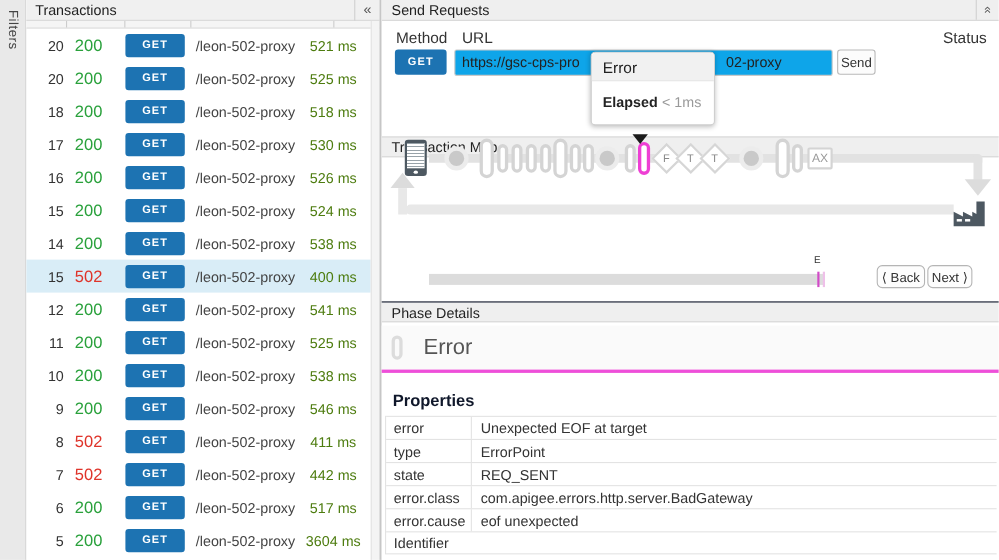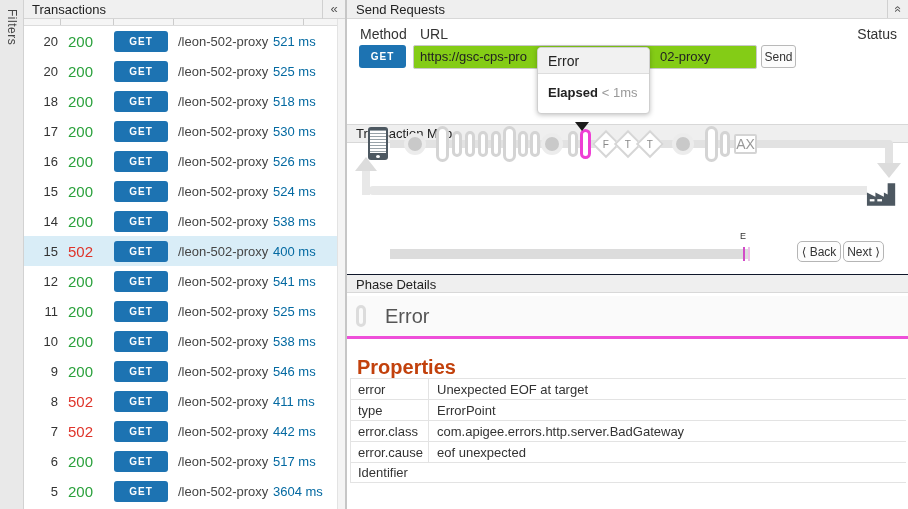--- a/index.html
+++ b/index.html
@@ -20,41 +20,41 @@
   .tx-rows { position:absolute; top:26px; left:0; width:313px; }
   .tx-row { display:flex; align-items:center; height:30px; cursor:pointer; }
   .tx-row.selected { background:#d9edf7; }
   .c-num { flex:0 0 34px; text-align:right; font-size:13px; color:#333; }
   .c-code { flex:0 0 38px; margin-left:10px; font-size:15px; }
   .c-code.ok { color:#2aa13c; }
   .c-code.err { color:#df342a; }
   .c-method { flex:0 0 54px; margin-left:8px; }
   .get-badge { display:block; width:54px; height:21px; line-height:21px; background:#1d73b2; border-radius:3px; color:#fff; font-size:10px; font-weight:bold; letter-spacing:1px; text-align:center; }
   .c-path { flex:1; margin-left:10px; font-size:13px; color:#444; white-space:nowrap; }
-  .c-time { flex:0 0 64px; text-align:left; font-size:13px; color:#0369a1; padding-right:4px; }
+  .c-time { flex:0 0 64px; text-align:center; font-size:13px; color:#4d7c0f; padding-right:4px; }
   .lp-scroll { position:absolute; right:0; top:19px; bottom:0; width:8px; background:#f4f4f4; border-left:1px solid #e3e3e3; }
 
   .divider-v { position:absolute; left:345px; top:0; width:2px; height:509px; background:#c6c6c6; }
 
   
   .right-panel { position:absolute; left:347px; top:0; width:561px; height:509px; background:#fff; }
   .rp-header { position:absolute; left:0; right:0; height:19px; background:#efefef; border-bottom:1px solid #d8d8d8; display:flex; align-items:center; font-size:13px; color:#222; }
   .rp-header .t { padding-left:9px; flex:1; }
   .rp-collapse { border-left:1px solid #d0d0d0; width:21px; height:18px; display:flex; align-items:center; justify-content:center; color:#555; cursor:pointer; }
   .rp-collapse span { display:inline-block; transform:rotate(90deg); font-size:12px; }
   .hdr-send { top:0; }
   .hdr-map { top:92px; border-top:1px solid #d8d8d8;margin-top:32px; }
   .hdr-phase { top:274px; border-top:1px solid #0f172a;align-items:flex-end; }
 
   
   .sr-form { position:absolute; top:19px; left:0; right:0; height:73px; }
   .lbl { position:absolute; top:7px; font-size:14px; color:#333; }
   .lbl-method { left:13px; } .lbl-url { left:73px; } .lbl-status { right:11px; }
   .get-btn { position:absolute; left:12px; top:26px; width:47px; height:23px; background:#1d73b2; border:none; border-radius:3px; color:#fff; font-size:10px; font-weight:bold; letter-spacing:1px; cursor:pointer; font-family:inherit; }
-  .url-input { position:absolute; left:66px; top:26px; width:344px; height:24px; border:1px solid #c9c9c9; border-radius:2px; background:#84cc16; font-size:13px; line-height:22px; color:#222; cursor:text; }
+  .url-input { position:absolute; left:66px; top:26px; width:344px; height:24px; border:1px solid #c9c9c9; border-radius:2px; background:#0ea5e9; font-size:13px; line-height:22px; color:#222; cursor:text; }
   .url-input .s1 { position:absolute; left:6px; white-space:nowrap; }
   .url-input .s2 { position:absolute; left:246px; white-space:nowrap; }
   .send-btn { position:absolute; left:414px; top:26px; width:35px; height:23px; border:1px solid #b9b9b9; border-radius:3px; background:#fcfcfc; font-size:12px; color:#333; cursor:pointer; font-family:inherit; }
 
   
   .map-area { position:absolute; top:111px; left:0; right:0; height:126px; }
   .m-line { position:absolute; background:#e2e2e2; }
   .main-line { left:43px; top:29px; width:503px; height:8px; border-radius:0 4px 0 0; }
   .corner-r { left:538px; top:31px; width:8px; height:22px; }
   .arrow-down { position:absolute; left:530px; top:52px; width:0; height:0; border-left:12px solid transparent; border-right:12px solid transparent; border-top:15px solid #dcdcdc; }
@@ -63,42 +63,42 @@
   .arrow-up { position:absolute; left:8px; top:46px; width:0; height:0; border-left:11px solid transparent; border-right:11px solid transparent; border-bottom:14px solid #dcdcdc; }
 
   .halo { position:absolute; top:22px; width:22px; height:22px; border-radius:50%; background:#ececec; display:flex; align-items:center; justify-content:center; }
   .halo i { width:14px; height:14px; border-radius:50%; background:#c9c9c9; }
   .pill { position:absolute; background:#fff; border:3px solid #d4d4d4; border-radius:8px; }
   .pill-t { width:13px; height:36px; top:15px; }
   .pill-s { width:10px; height:26px; top:20px; }
   .pill-err { width:11px; height:30px; top:18px; border-color:#ee3fd4; }
   .diamond { position:absolute; top:23px; width:20px; height:20px; background:#fff; border:2px solid #d6d6d6; transform:rotate(45deg); display:flex; align-items:center; justify-content:center; }
   .diamond span { transform:rotate(-45deg); font-size:10px; color:#888; }
-  .ax-box { position:absolute; left:387px; top:23px; width:23px; height:20px; background:#fff; border:2px solid #d4d4d4; border-radius:2px; font-size:14px; color:#999; text-align:center; line-height:16px; }
+  .ax-box { position:absolute; left:387px; top:23px; width:23px; height:20px; background:#fff; border:2px solid #d4d4d4; border-radius:2px; font-size:11px; color:#999; text-align:center; line-height:16px; }
 
   .phone { position:absolute; left:21px; top:16px; width:20px; height:33px; background:#4d5861; border-radius:3px; padding:3px 2px 7px; }
   .phone .screen { width:100%; height:100%; background:#fff; background-image:repeating-linear-gradient(#98a2a8 0 1px, transparent 1px 3px); }
   .phone .hbtn { position:absolute; bottom:2px; left:50%; margin-left:-2px; width:4px; height:3px; background:#fff; border-radius:50%; }
   .factory { position:absolute; left:519px; top:69px; }
 
   
   .gauge-bar { position:absolute; top:249px; left:43px; width:360px; height:10px; background:#dcdcdc; cursor:pointer; }
   .g-tick1 { position:absolute; top:247px; left:396px; width:2px; height:14px; background:#d24bc8; }
   .g-tick2 { position:absolute; top:247px; left:401px; width:2px; height:14px; background:#efc0e9; }
   .g-label { position:absolute; top:231px; left:393px; font-size:9px; color:#333; }
   .nav-btn { position:absolute; top:241px; height:21px; border:1px solid #b5b5b5; border-radius:5px; background:#fdfdfd; font-size:12px; color:#333; cursor:pointer; font-family:inherit; }
   .back-btn { left:450px; width:44px; }
   .next-btn { left:496px; width:41px; }
 
   
   .phase-bar { position:absolute; top:296px; left:0; right:0; height:40px; background:#fafafa; }
   .phase-pill { position:absolute; left:9px; top:9px; width:10px; height:22px; background:#fafafa; border:3px solid #dcdcdc; border-radius:6px; }
   .phase-name { position:absolute; left:38px; top:0; line-height:40px; font-size:20px; color:#555; }
   .phase-underline { position:absolute; top:336px; left:0; right:0; height:3px; background:#ee4fd9; }
-  .props-title { position:absolute; top:356px; left:10px; font-size:20px; font-weight:bold; color:#c2410c; }
+  .props-title { position:absolute; top:356px; left:10px; font-size:15px; font-weight:bold; color:#0f172a; }
   .props-table { position:absolute; top:378px; left:3px; right:2px; border-left:1px solid #e3e3e3; }
   .prop-row { display:flex; align-items:stretch; height:21px; border-top:1px solid #e3e3e3; font-size:13px; }
   .prop-row:last-child { border-bottom:1px solid #e3e3e3; }
   .pk { flex:0 0 77px; padding-left:7px; display:flex; align-items:center; color:#333; }
   .pv { flex:1; padding-left:8px; border-left:1px solid #e3e3e3; display:flex; align-items:center; color:#333; white-space:nowrap; overflow:hidden; }
 
   
   .tooltip { position:absolute; left:537px; top:47px; width:113px; background:#fff; border:1px solid #cfcfcf; border-radius:4px; box-shadow:0 1px 5px rgba(0,0,0,.25); z-index:50; }
   .tt-head { background:#f1f1f1; border-bottom:1px solid #ddd; border-radius:4px 4px 0 0; padding:5px 10px 4px; font-size:14px; color:#222; }
   .tt-body { padding:11px 10px 13px; font-size:13px; color:#222; }
@@ -388,20 +388,24 @@
   <div class="prop-row">
     <span class="pk">error</span>
     <span class="pv">Unexpected EOF at target</span>
   </div>
 
   <div class="prop-row">
     <span class="pk">type</span>
     <span class="pv">ErrorPoint</span>
   </div>
 
+  <div class="prop-row">
+    <span class="pk">state</span>
+    <span class="pv">REQ_SENT</span>
+  </div>
 
   <div class="prop-row">
     <span class="pk">error.class</span>
     <span class="pv">com.apigee.errors.http.server.BadGateway</span>
   </div>
 
   <div class="prop-row">
     <span class="pk">error.cause</span>
     <span class="pv">eof unexpected</span>
   </div>

